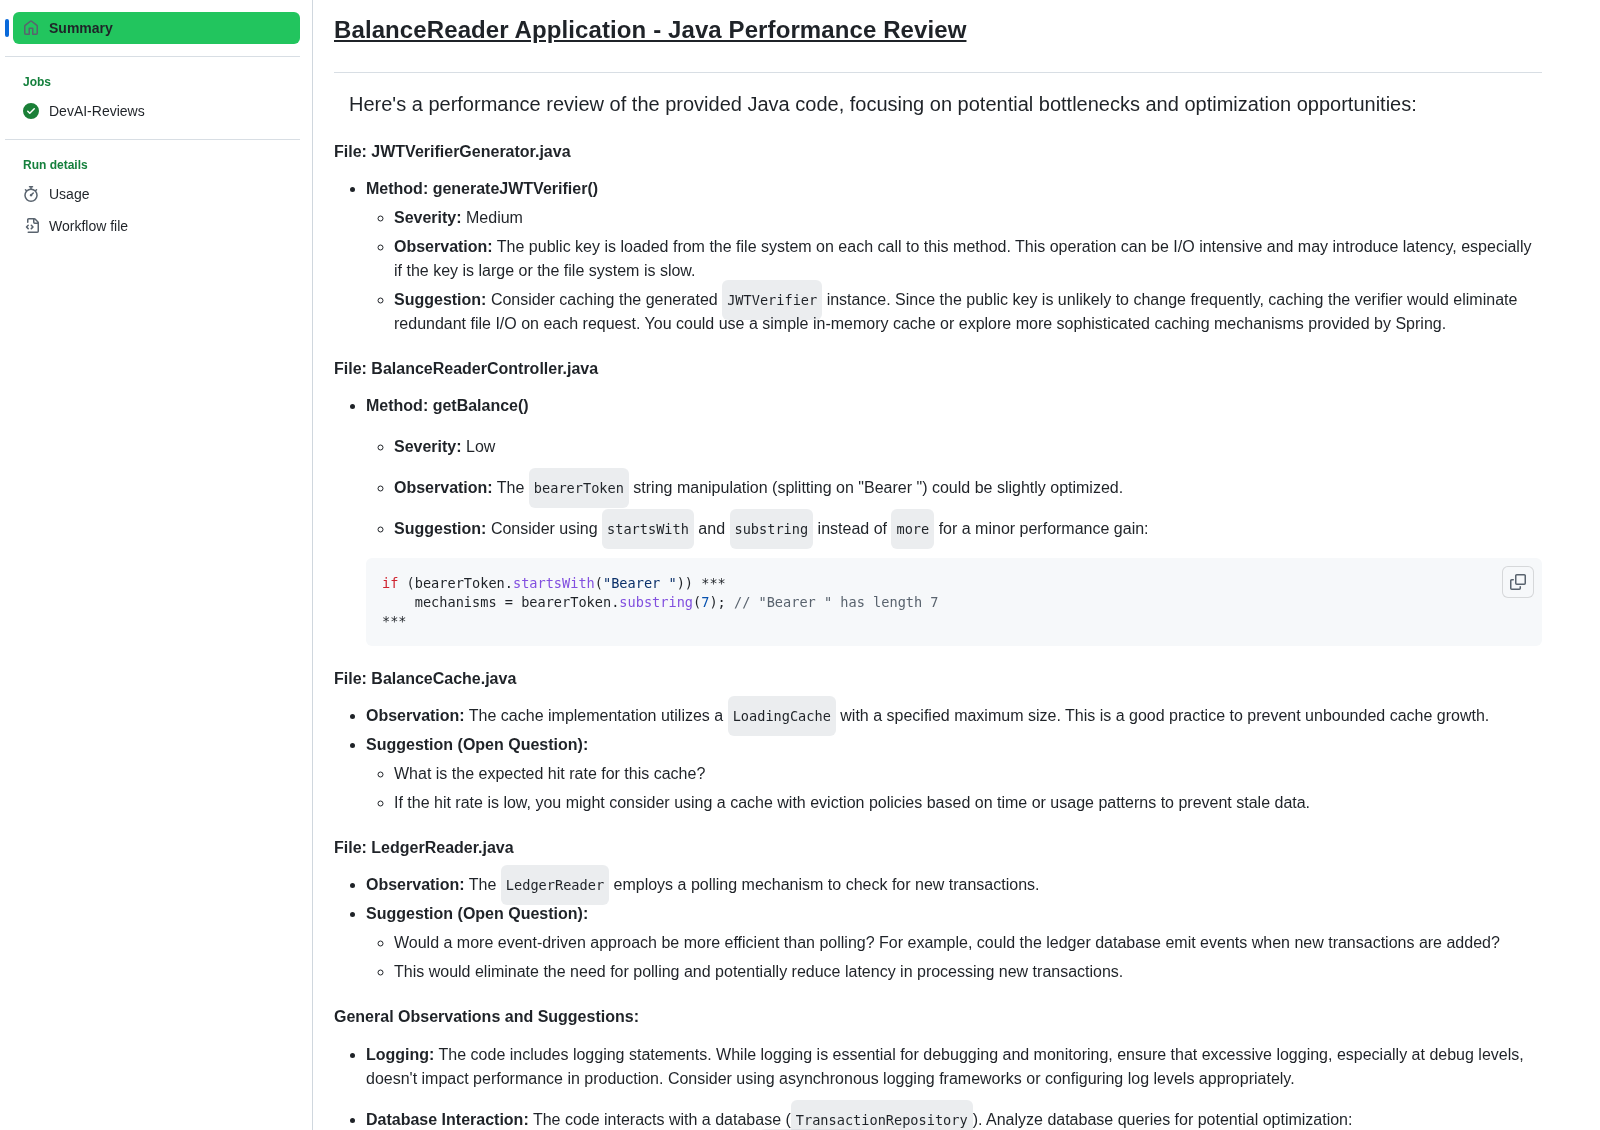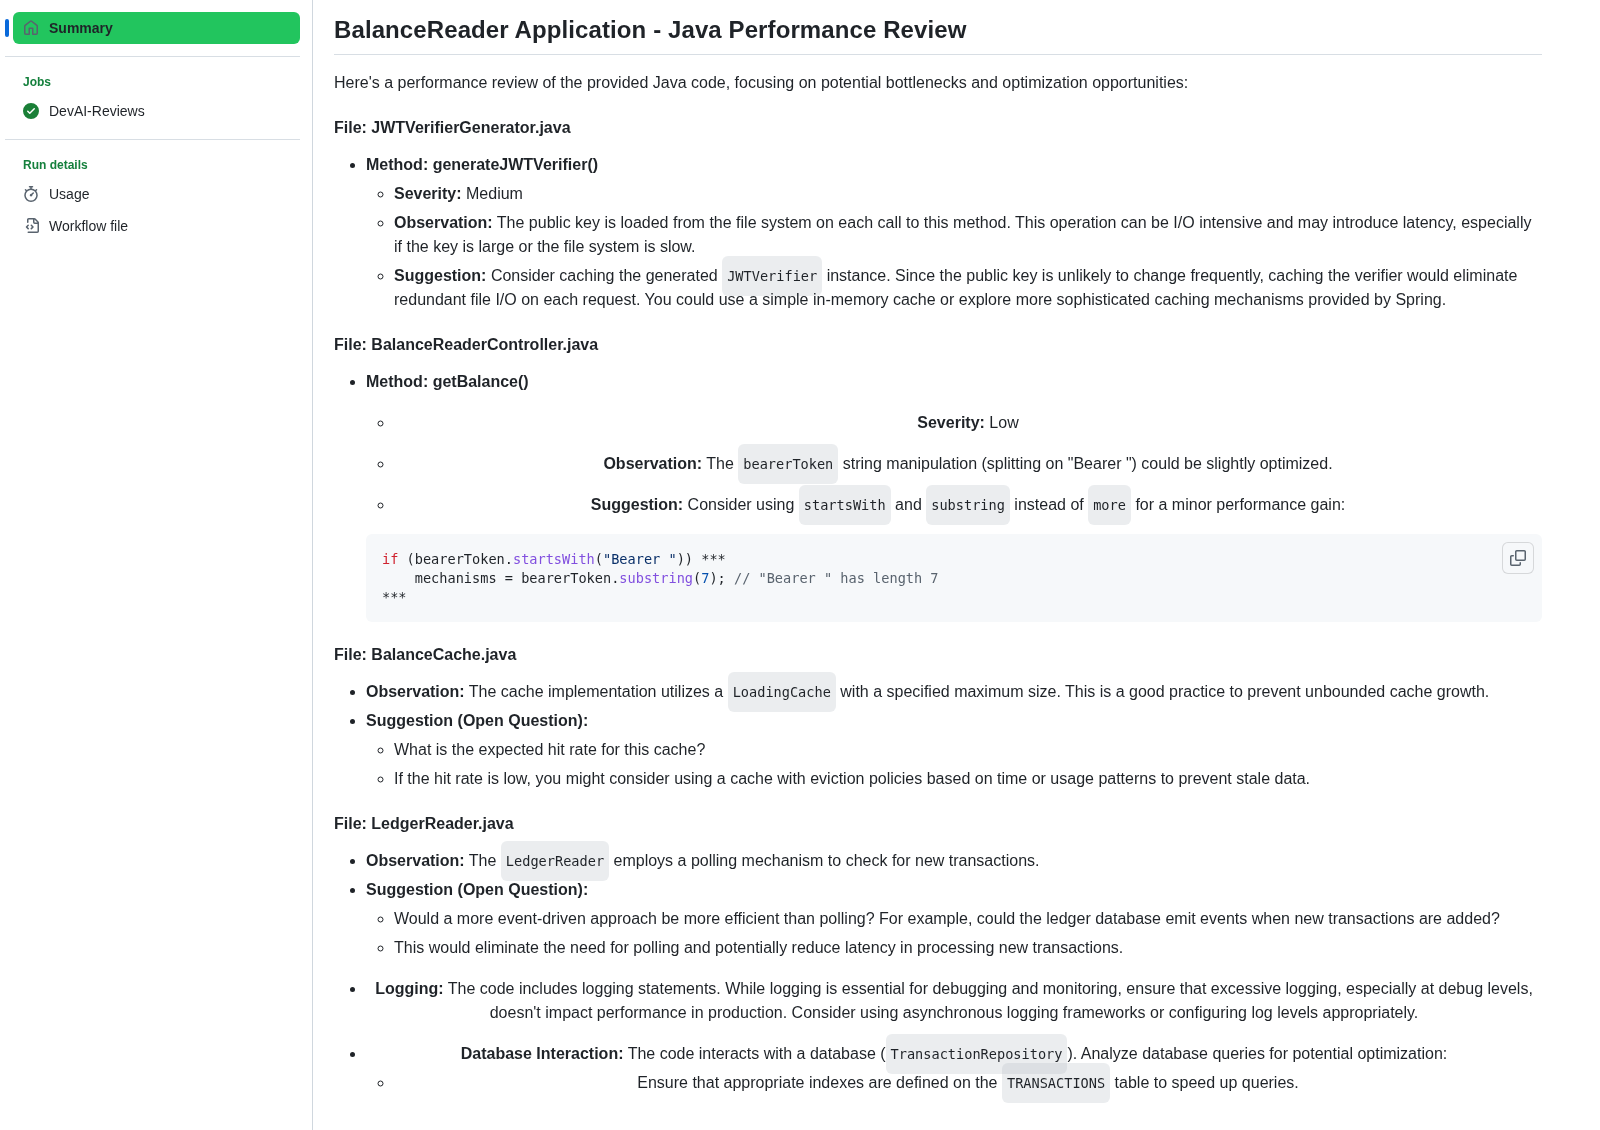--- a/index.html
+++ b/index.html
@@ -37,29 +37,30 @@
   .section-label {
     font-size: 12px; font-weight: 700; color: #15803d;
     padding: 8px 10px 6px 18px;
   }
   .icon-default { fill: #59636e; }
   .icon-success { fill: #1a7f37; }
   
   .main { flex: 1; padding: 16px 58px 48px 21px; }
   .md h1 {
     font-size: 24px; font-weight: 700; margin: 0 0 16px 0;
-    padding-bottom: 10px; border-bottom: 1px solid #d8dee4;
+    padding-bottom: 28px; border-bottom: 1px solid #d8dee4;
     letter-spacing: 0.1px;
-  }
-  .md p { margin: 16px 0; font-size: 16px; line-height: 1.5; }
+    text-decoration: underline;
+  }
+  .md p { margin: 16px 15px; font-size: 20px; line-height: 1.5; }
   .md h3 { font-size: 16px; font-weight: 700; margin: 24px 0 16px 0; }
   .md ul { margin: 0 0 16px 0; padding-left: 32px; font-size: 16px; line-height: 1.5; }
   .md ul ul { margin: 4px 0 0 0; padding-left: 28px; list-style-type: circle; }
   .md li { margin-top: 5px; }
-  .md ul.loose > li { margin-top: 17px; text-align: center; }
+  .md ul.loose > li { margin-top: 17px; }
   .md strong { font-weight: 700; }
   code.chip {
     font-family: "DejaVu Sans Mono", monospace;
     font-size: 13.6px;
     background: rgba(175,184,193,0.25);
     padding: 12px 5px;
     border-radius: 6px;
     white-space: nowrap;
   }
   
@@ -195,20 +196,21 @@
   <ul>
     <li><strong>Observation:</strong><span> The </span><code class="chip">LedgerReader</code><span> employs a polling mechanism to check for new transactions.</span></li>
     <li><strong>Suggestion (Open Question):</strong>
       <ul>
         <li>Would a more event-driven approach be more efficient than polling? For example, could the ledger database emit events when new transactions are added?</li>
         <li>This would eliminate the need for polling and potentially reduce latency in processing new transactions.</li>
       </ul>
     </li>
   </ul>
 
+  <h3>General Observations and Suggestions:</h3>
   <ul class="loose">
     <li><strong>Logging:</strong><span> The code includes logging statements. While logging is essential for debugging and monitoring, ensure that excessive logging, especially at debug levels, doesn't impact performance in production. Consider using asynchronous logging frameworks or configuring log levels appropriately.</span></li>
     <li><strong>Database Interaction:</strong><span> The code interacts with a database (</span><code class="chip">TransactionRepository</code><span>). Analyze database queries for potential optimization:</span>
       <ul>
         <li><span>Ensure that appropriate indexes are defined on the </span><code class="chip">TRANSACTIONS</code><span> table to speed up queries.</span></li>
 
       </ul>
     </li>
 
   </ul>

